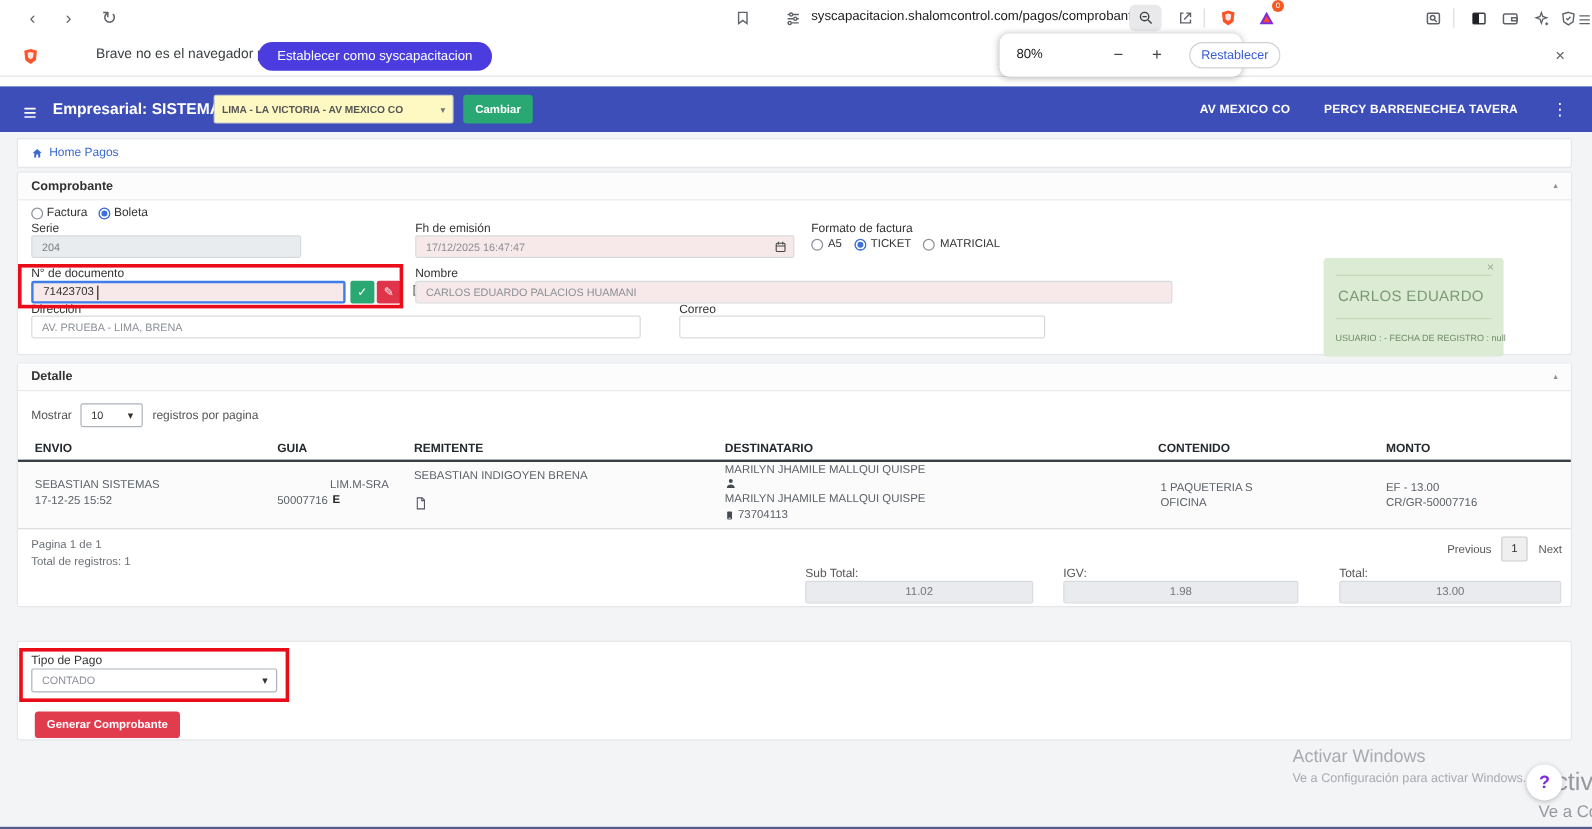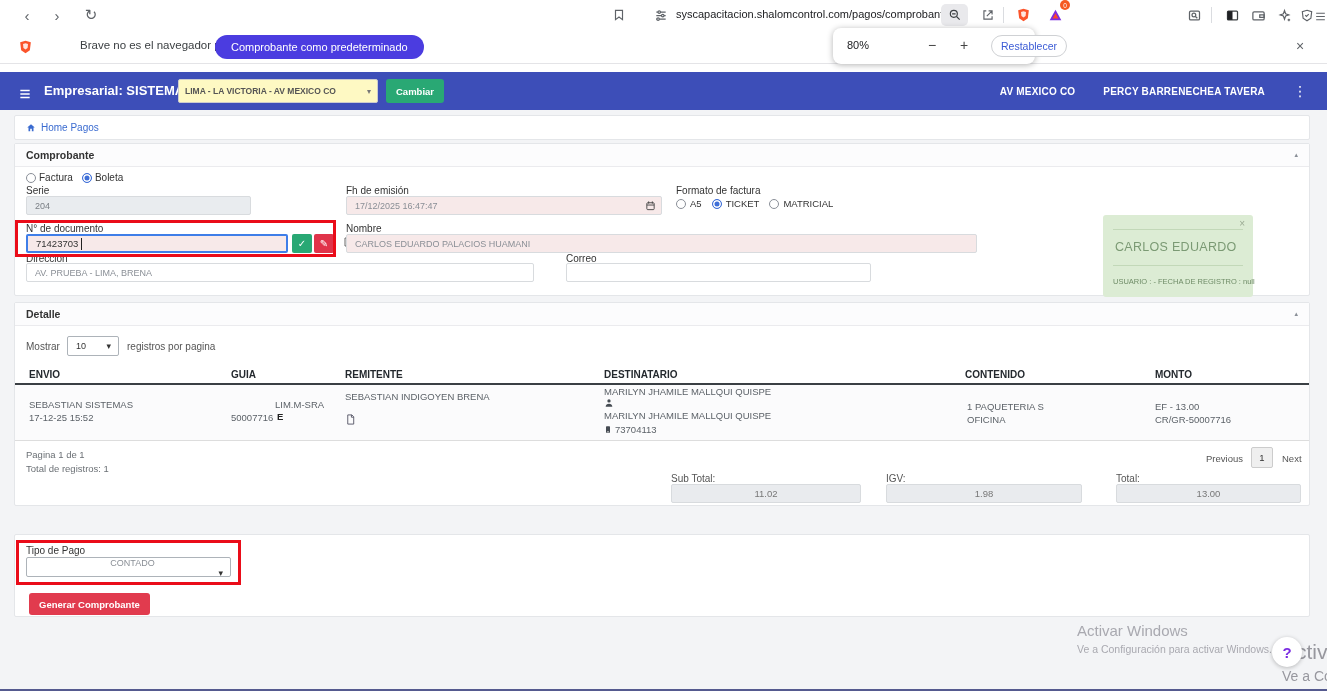--- a/index.html
+++ b/index.html
@@ -173,21 +173,21 @@
   </div>
 
   <div class="notifbar">
     <div class="tb-ic" style="left:14px; top:6px;">
       <svg width="15" height="16" viewBox="0 0 24 24">
           <path d="M12 2l8.5 2.5L19 17l-7 5-7-5L3.5 4.5z" fill="#fb542b"></path>
           <path d="M12 6l4 1.2-.7 6.3L12 16l-3.3-2.5L8 7.2z" fill="#fff" opacity=".85"></path>
         </svg>
     </div>
     <div class="notif-msg">Brave no es el navegador predeterminado</div>
-    <button class="notif-btn">Comprobante como predeterminado</button>
+    <button class="notif-btn">Establecer como syscapacitacion</button>
     <div class="notif-close">×</div>
   </div>
 
   <div class="zoom-popup">
     <div class="zp-level">80%</div>
     <div class="zp-btn" style="left:88px;">−</div>
     <div class="zp-btn" style="left:120px;">+</div>
     <button class="zp-reset">Restablecer</button>
   </div>
 
@@ -356,21 +356,21 @@
       <div class="lbl" style="left:656px; top:170px; color:#555;">Sub Total:</div>
       <input class="inp total" style="left: 656px; top: 181px; width: 190px;" readonly="" value="11.02">
       <div class="lbl" style="left:871px; top:170px; color:#555;">IGV:</div>
       <input class="inp total" style="left: 871px; top: 181px; width: 196px;" readonly="" value="1.98">
       <div class="lbl" style="left:1101px; top:170px; color:#555;">Total:</div>
       <input class="inp total" style="left: 1101px; top: 181px; width: 185px;" readonly="" value="13.00">
     </div>
 
     <div class="card" style="top:424px; height:83px;">
       <div class="lbl" style="left:11px; top:10px;">Tipo de Pago</div>
-      <div class="fakeselect" style="left:11px; top:22px; width:205px;flex-direction:column;">
+      <div class="fakeselect" style="left:11px; top:22px; width:205px;">
         <span class="val">CONTADO</span>
         <span class="chev">▾</span>
       </div>
       <button class="gen-btn">Generar Comprobante</button>
     </div>
 
     <div class="annotation" style="left:16px; top:430px; width:225px; height:45px;"></div>
 
     <div class="wm1-t">Activar Windows</div>
     <div class="wm1-s">Ve a Configuración para activar Windows.</div>

